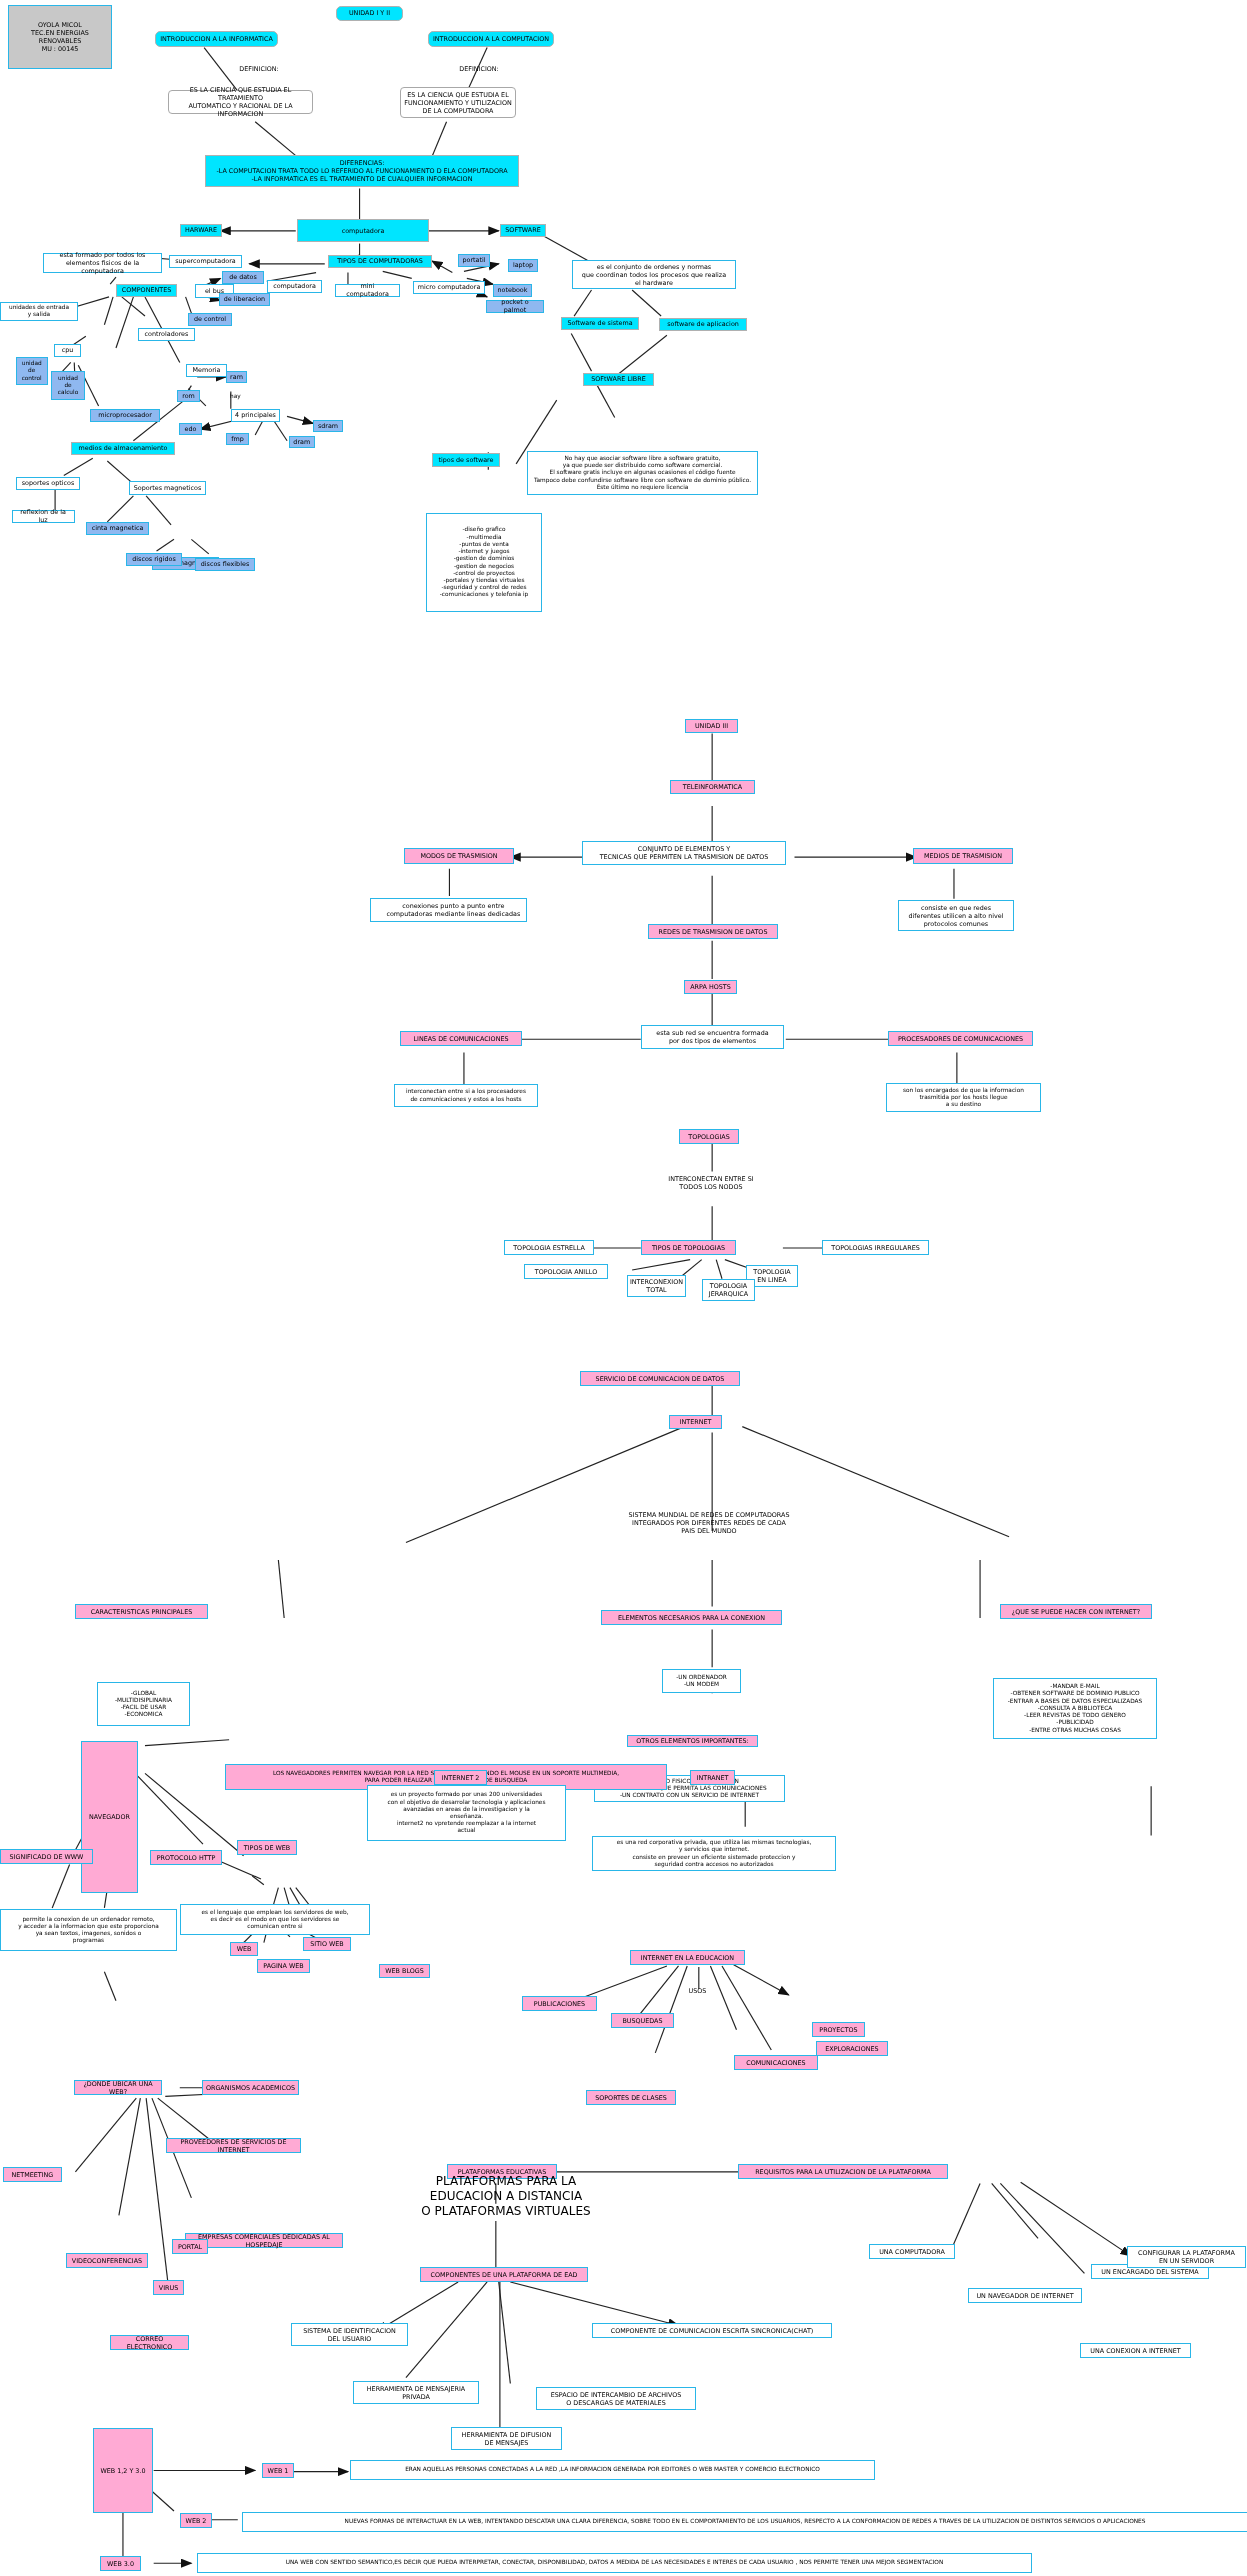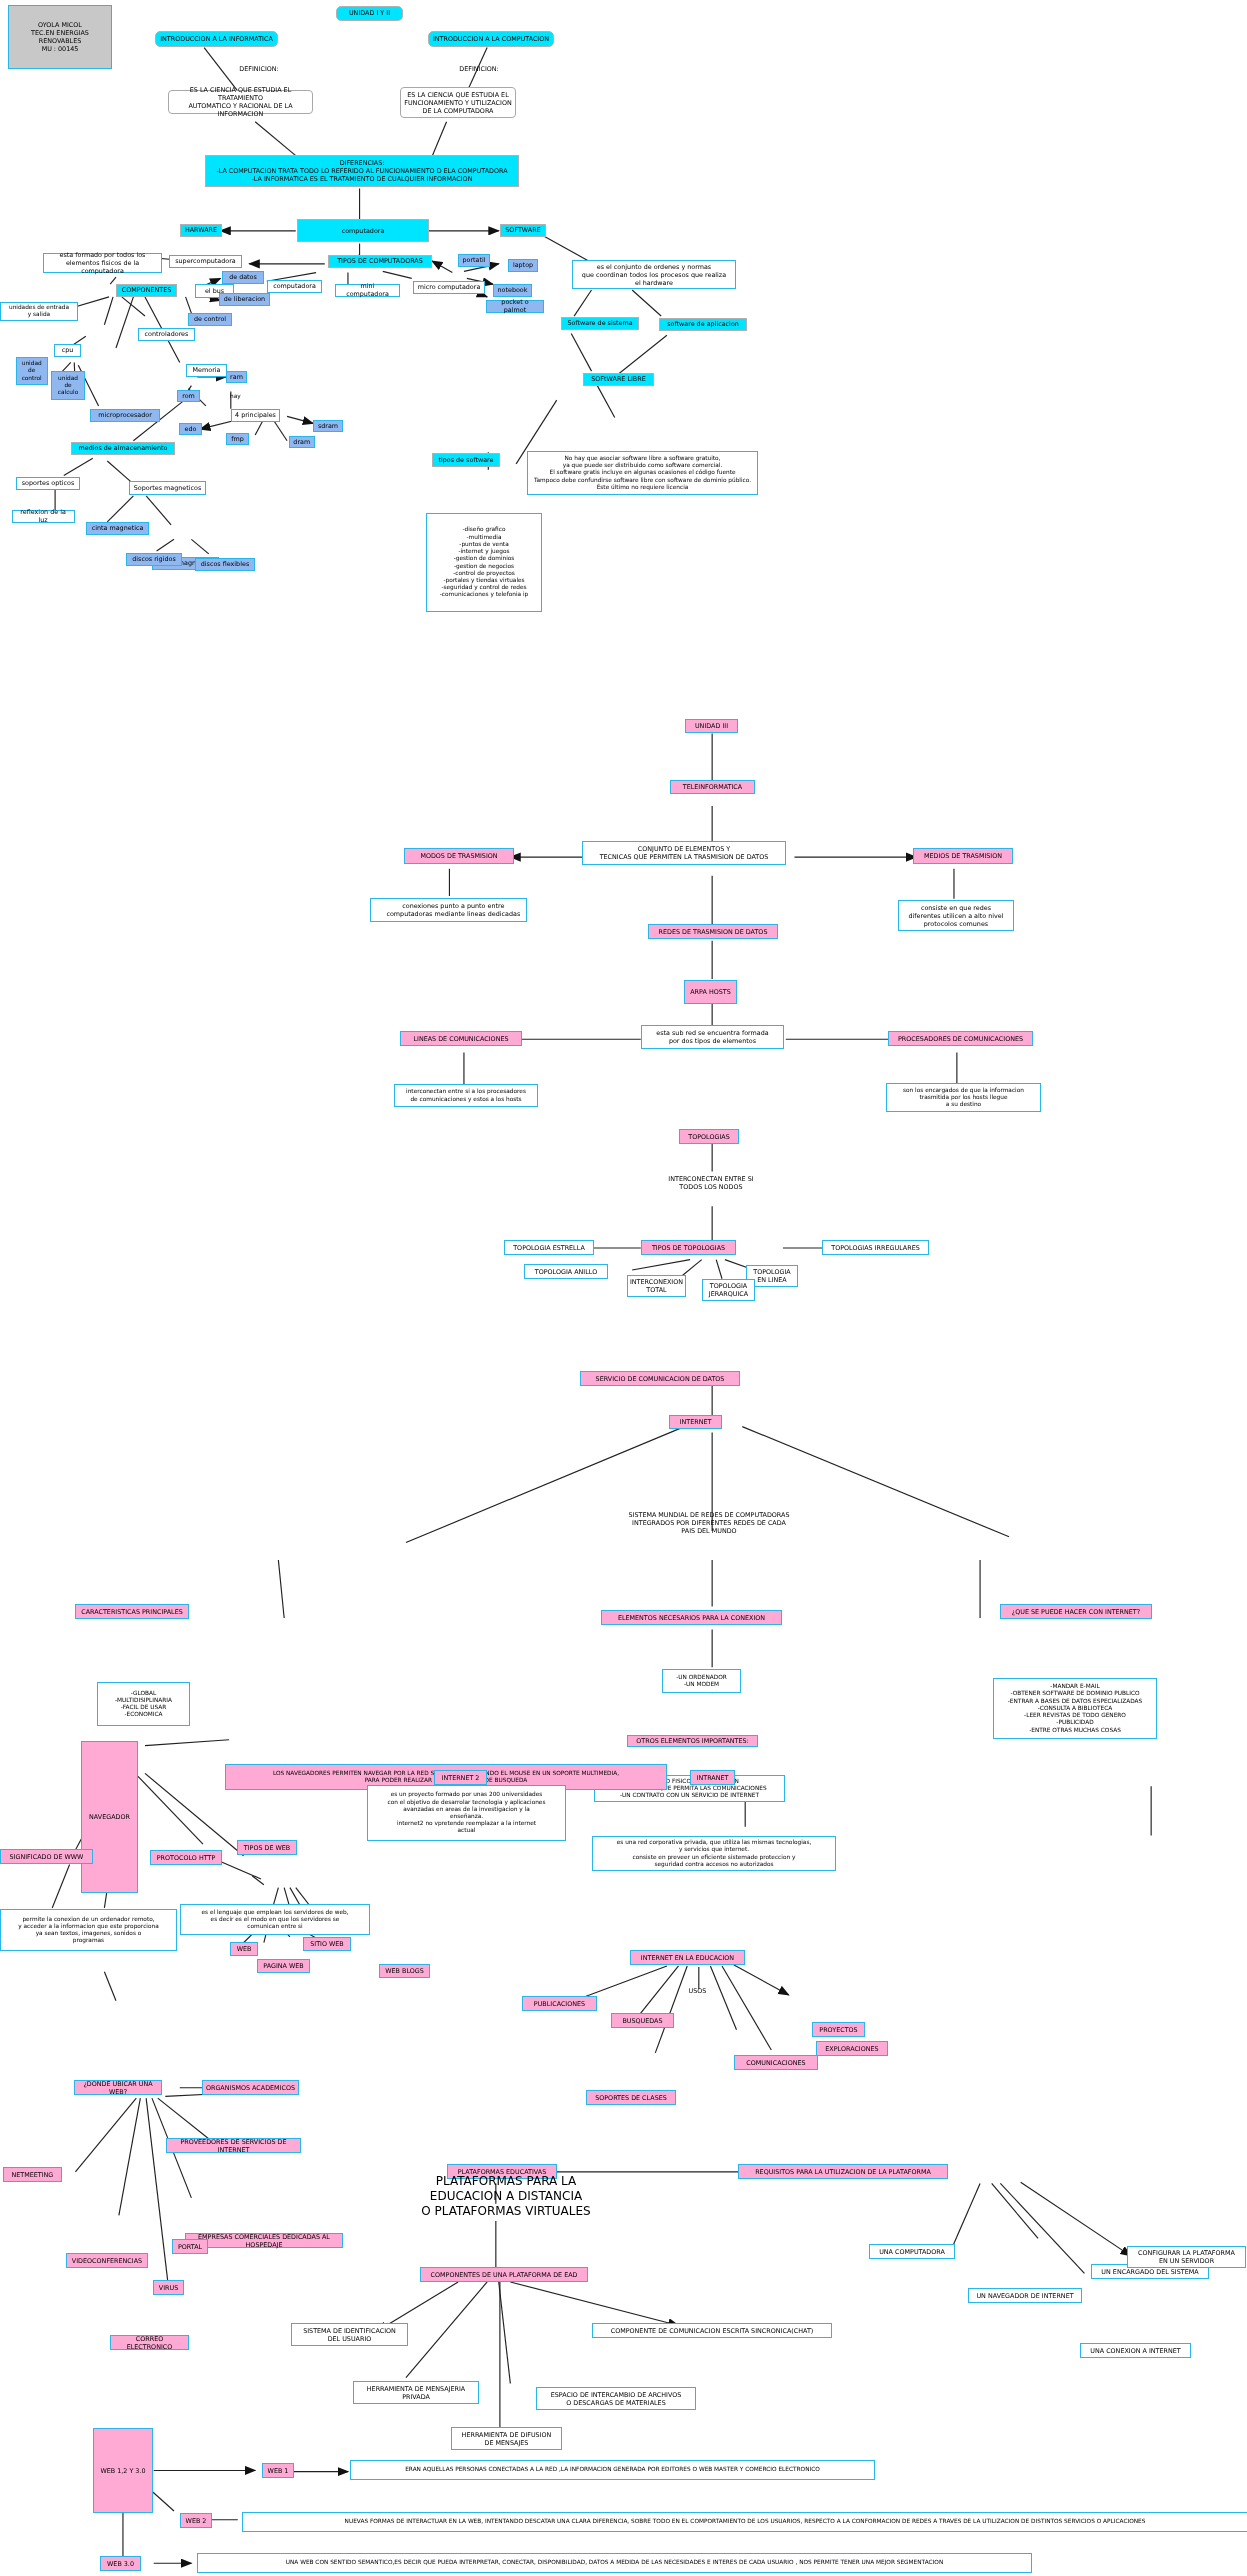--- a/index.html
+++ b/index.html
@@ -334,21 +334,21 @@
 computadoras mediante lineas dedicadas</div>
 
   <div class="node pink-fill" style="left:913px;top:848px;width:100px;height:16px;font-size:6.4px;">MEDIOS DE TRASMISION</div>
 
   <div class="node white-pinkborder" style="left:898px;top:900px;width:116px;height:31px;font-size:6.4px;">consiste en que redes
 diferentes utilicen a alto nivel
 protocolos comunes</div>
 
   <div class="node pink-fill" style="left:648px;top:924px;width:130px;height:15px;font-size:6.4px;">REDES DE TRASMISION DE DATOS</div>
 
-  <div class="node pink-fill" style="left:684px;top:980px;width:53px;height:24px;font-size:6.4px;">ARPA HOSTS</div>
+  <div class="node pink-fill" style="left:684px;top:980px;width:53px;height:14px;font-size:6.4px;">ARPA HOSTS</div>
 
   <div class="node white-pinkborder" style="left:641px;top:1025px;width:143px;height:24px;font-size:6.4px;">esta sub red se encuentra formada
 por dos tipos de elementos</div>
 
   <div class="node pink-fill" style="left:400px;top:1031px;width:122px;height:15px;font-size:6.4px;">LINEAS DE COMUNICACIONES</div>
 
   <div class="node white-pinkborder" style="left:394px;top:1084px;width:144px;height:23px;font-size:5.8px;">interconectan entre si a los procesadores
 de comunicaciones y estos a los hosts</div>
 
   <div class="node pink-fill" style="left:888px;top:1031px;width:145px;height:15px;font-size:6.4px;">PROCESADORES DE COMUNICACIONES</div>
@@ -380,21 +380,21 @@
 JERARQUICA</div>
 
   <div class="node pink-fill" style="left:580px;top:1371px;width:160px;height:15px;font-size:6.4px;">SERVICIO DE COMUNICACION DE DATOS</div>
 
   <div class="node pink-fill" style="left:669px;top:1415px;width:53px;height:14px;font-size:6.4px;">INTERNET</div>
 
   <div class="node plain-text" style="left:600px;top:1508px;width:218px;height:30px;font-size:6.4px;">SISTEMA MUNDIAL DE REDES DE COMPUTADORAS
 INTEGRADOS POR DIFERENTES REDES DE CADA
 PAIS DEL  MUNDO</div>
 
-  <div class="node pink-fill" style="left:75px;top:1604px;width:114px;height:15px;font-size:6.4px;">CARACTERISTICAS PRINCIPALES</div>
+  <div class="node pink-fill" style="left:75px;top:1604px;width:133px;height:15px;font-size:6.4px;">CARACTERISTICAS PRINCIPALES</div>
 
   <div class="node white-pinkborder" style="left:97px;top:1682px;width:93px;height:44px;font-size:5.8px;">-GLOBAL
 -MULTIDISIPLINARIA
 -FACIL DE USAR
 -ECONOMICA</div>
 
   <div class="node pink-fill" style="left:601px;top:1610px;width:181px;height:15px;font-size:6.4px;">ELEMENTOS NECESARIOS PARA LA CONEXION</div>
 
   <div class="node white-pinkborder" style="left:662px;top:1669px;width:79px;height:24px;font-size:5.8px;">-UN ORDENADOR
 -UN MODEM</div>

